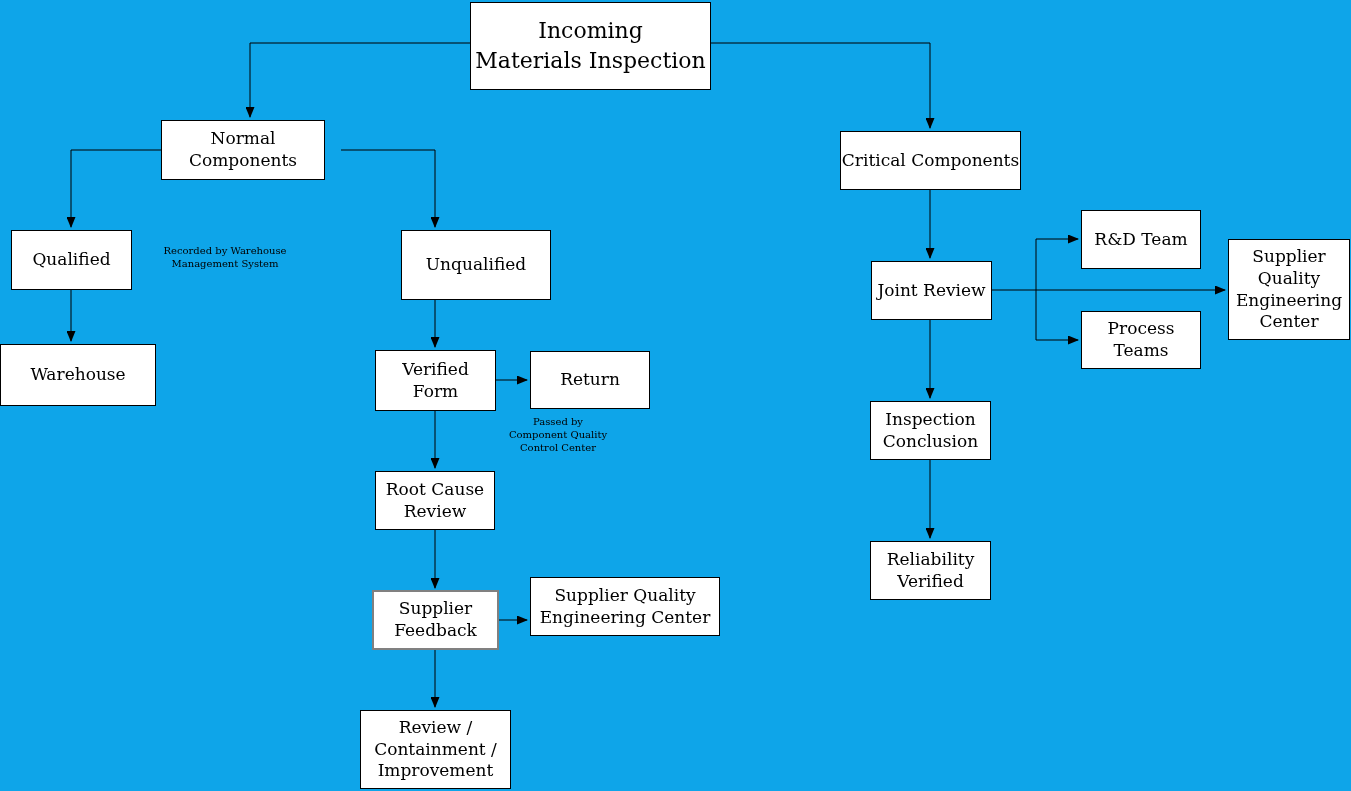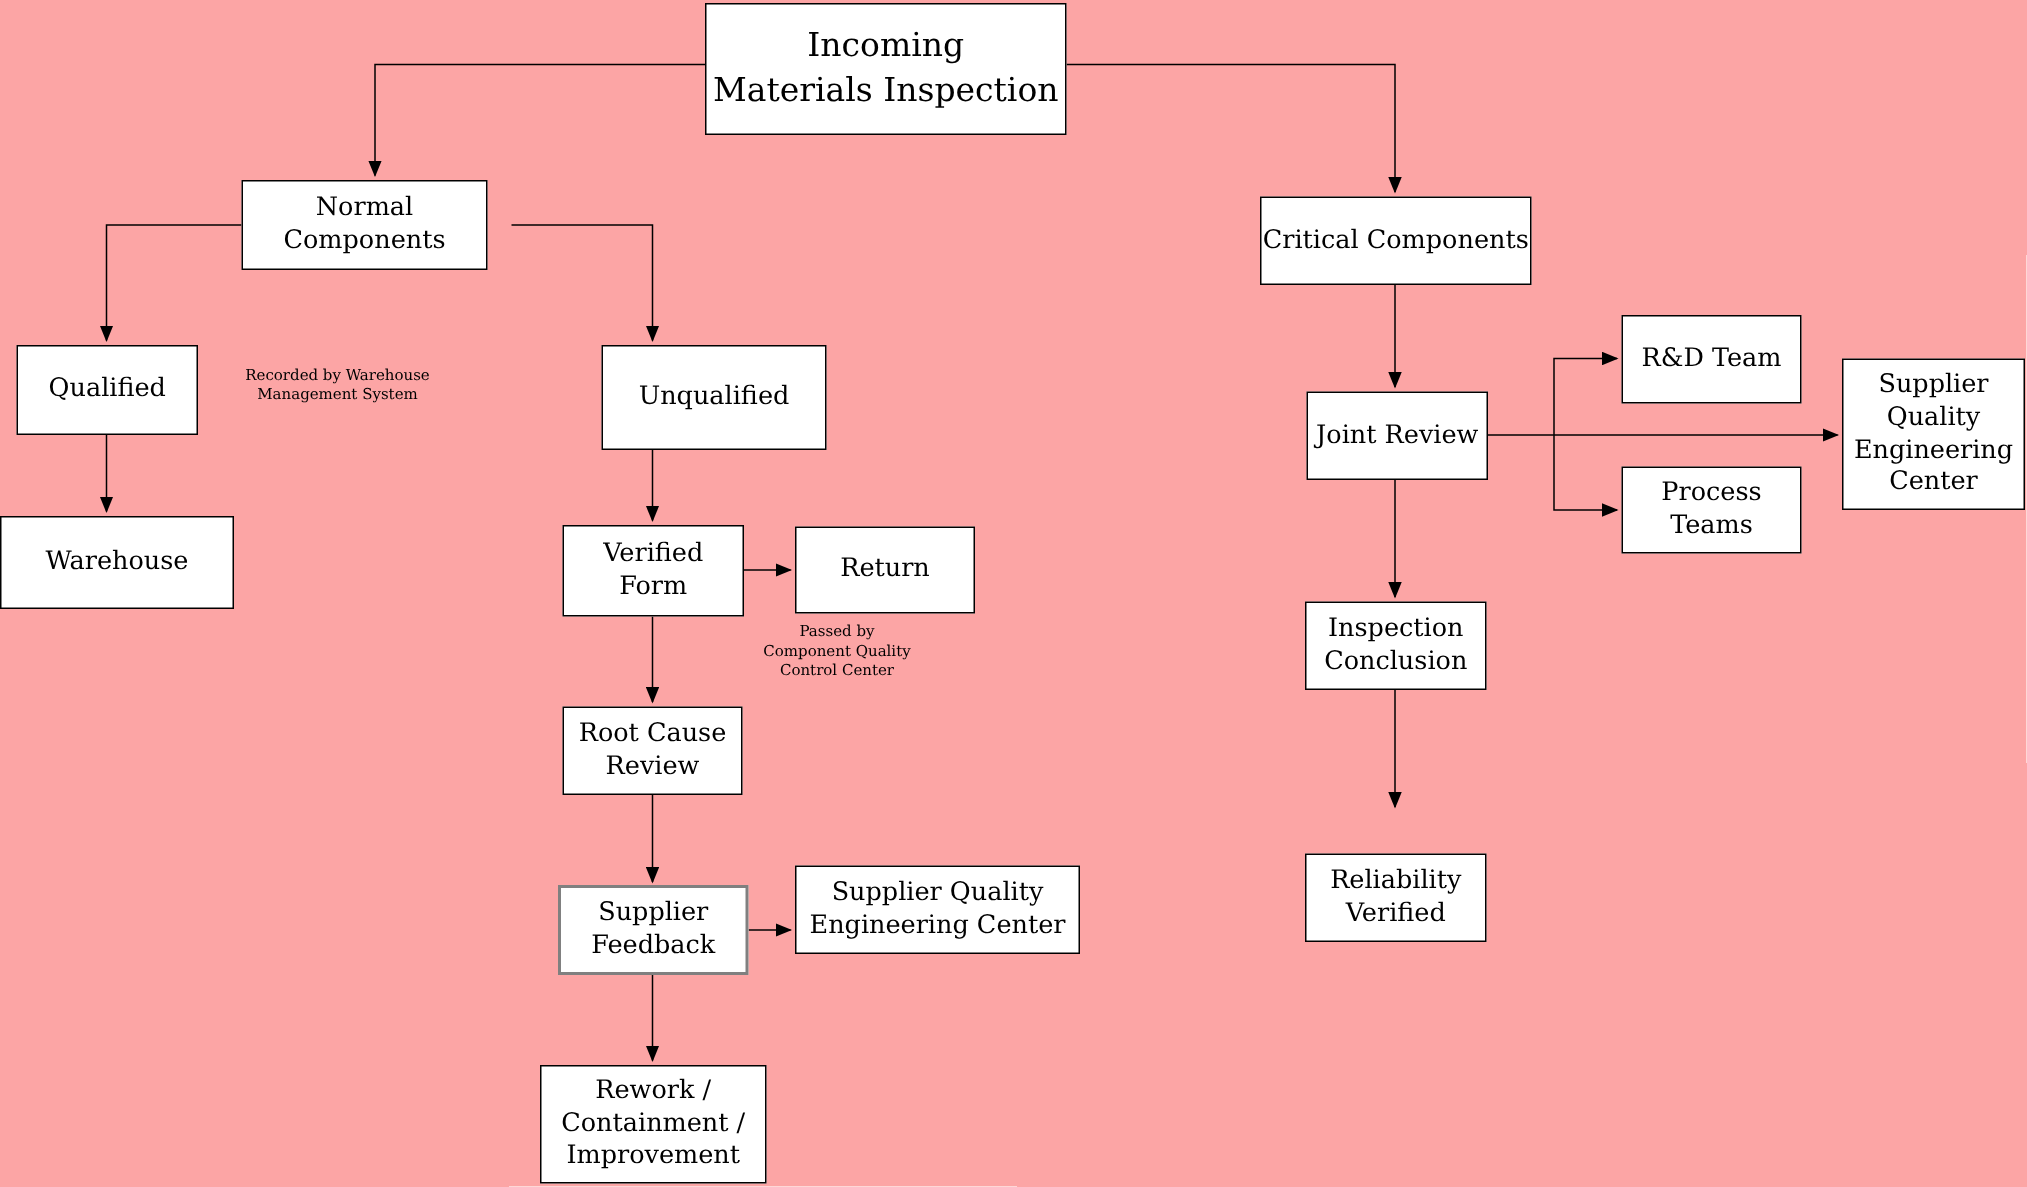--- a/index.html
+++ b/index.html
@@ -4,21 +4,21 @@
 <style>
   html, body {
     margin: 0;
     padding: 0;
     background: #ffffff;
   }
   #canvas {
     position: relative;
     width: 1351px;
     height: 791px;
-    background: #fca5a5;
+    background: #0ea5e9;
     font-family: "DejaVu Serif", "Liberation Serif", serif;
     color: #000000;
     overflow: hidden;
   }
   #edges {
     position: absolute;
     left: 0; top: 0;
     width: 1351px;
     height: 791px;
   }
@@ -111,35 +111,35 @@
 
   <div class="node" style="left:375px; top:471px; width:120px; height:59px;">Root Cause
 Review</div>
 
   <div class="node highlight" style="left:372px; top:590px; width:127px; height:60px;">Supplier
 Feedback</div>
 
   <div class="node" style="left:530px; top:577px; width:190px; height:59px;">Supplier Quality
 Engineering Center</div>
 
-  <div class="node" style="left:360px; top:710px; width:151px; height:79px;">Rework /
+  <div class="node" style="left:360px; top:710px; width:151px; height:79px;">Review /
 Containment /
 Improvement</div>
 
   <div class="node" style="left:871px; top:261px; width:121px; height:59px;">Joint Review</div>
 
   <div class="node" style="left:1081px; top:210px; width:120px; height:59px;">R&amp;D Team</div>
 
   <div class="node" style="left:1081px; top:311px; width:120px; height:58px;">Process
 Teams</div>
 
   <div class="node" style="left:1228px; top:239px; width:122px; height:101px;">Supplier
 Quality
 Engineering
 Center</div>
 
   <div class="node" style="left:870px; top:401px; width:121px; height:59px;">Inspection
 Conclusion</div>
 
-  <div class="node" style="left:870px; top:541px; width:121px; height:59px;margin-top:28px;">Reliability
+  <div class="node" style="left:870px; top:541px; width:121px; height:59px;">Reliability
 Verified</div>
 
 </div>
 
 </body></html>

